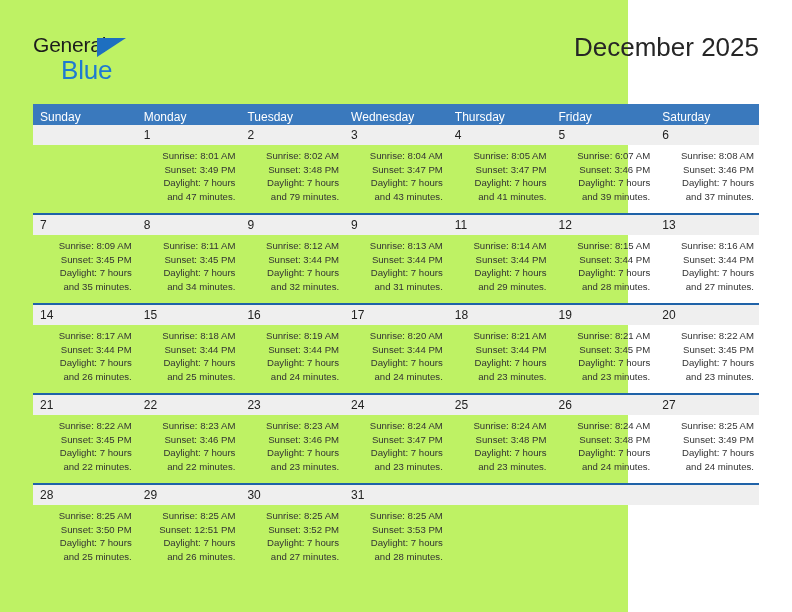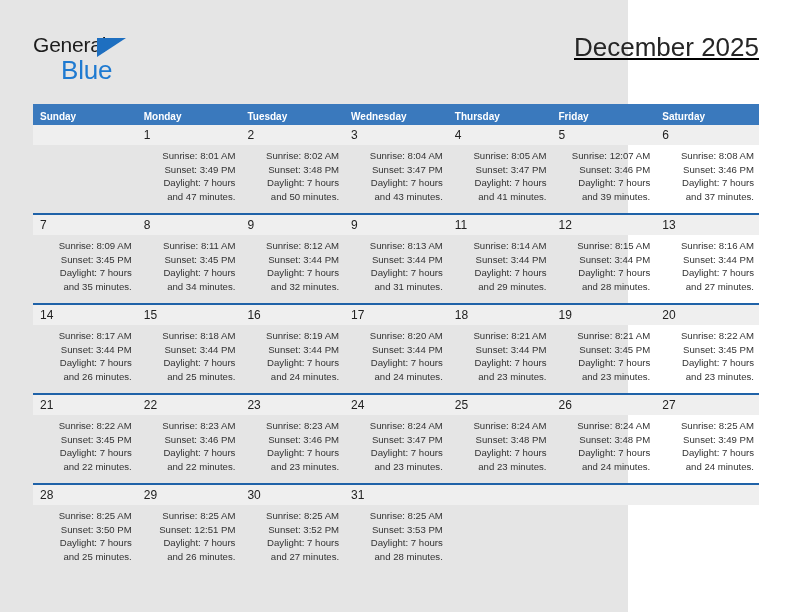--- a/index.html
+++ b/index.html
@@ -6,21 +6,21 @@
   html, body {
     width: 792px;
     height: 612px;
     background: #ffffff;
     font-family: "Liberation Sans", sans-serif;
   }
   .page {
     position: relative;
     width: 628px;
     height: 612px;
-    background: #e5e5e5;
+    background: #bef264;
   }
 
   
   .top-bar {
     position: absolute;
     left: 33px;
     top: 30px;
     width: 726px;
     height: 64px;
   }
@@ -56,21 +56,20 @@
     font-size: 26px;
     letter-spacing: -0.2px;
     color: #1e7ad1;
     font-family: "Liberation Sans", sans-serif;
   }
   .title-block {
     position: absolute;
     right: 0px;
     top: 0px;
     text-align: right;
-    text-decoration: underline;
   }
   .cal-title {
     font-size: 26px;
     color: #262626;
     font-weight: normal;
     line-height: 34px;
     white-space: nowrap;
   }
   .cal-subtitle {
     font-size: 13.5px;
@@ -85,22 +84,22 @@
     position: absolute;
     left: 33px;
     top: 104px;
     width: 726px;
     border-collapse: collapse;
     table-layout: fixed;
   }
   .calendar th {
     background: #3a79bd;
     color: #ffffff;
-    font-size: 10px;
-    font-weight: bold;
+    font-size: 12px;
+    font-weight: normal;
     text-align: left;
     padding: 5px 0 0 7px;
     height: 21px;
     line-height: 12px;
   }
   .calendar td {
     vertical-align: top;
     padding: 0;
     width: 103.7px;
   }
@@ -183,21 +182,21 @@
               </div>
             </div>
           </td>
           <td>
             <div class="cell-inner">
               <div class="day-num">2</div>
               <div class="info">
                 <div>Sunrise: 8:02 AM</div>
                 <div>Sunset: 3:48 PM</div>
                 <div>Daylight: 7 hours</div>
-                <div>and 50 minutes.</div>
+                <div>and 79 minutes.</div>
               </div>
             </div>
           </td>
           <td>
             <div class="cell-inner">
               <div class="day-num">3</div>
               <div class="info">
                 <div>Sunrise: 8:04 AM</div>
                 <div>Sunset: 3:47 PM</div>
                 <div>Daylight: 7 hours</div>
@@ -213,21 +212,21 @@
                 <div>Sunset: 3:47 PM</div>
                 <div>Daylight: 7 hours</div>
                 <div>and 41 minutes.</div>
               </div>
             </div>
           </td>
           <td>
             <div class="cell-inner">
               <div class="day-num">5</div>
               <div class="info">
-                <div>Sunrise: 12:07 AM</div>
+                <div>Sunrise: 6:07 AM</div>
                 <div>Sunset: 3:46 PM</div>
                 <div>Daylight: 7 hours</div>
                 <div>and 39 minutes.</div>
               </div>
             </div>
           </td>
           <td>
             <div class="cell-inner">
               <div class="day-num">6</div>
               <div class="info">

